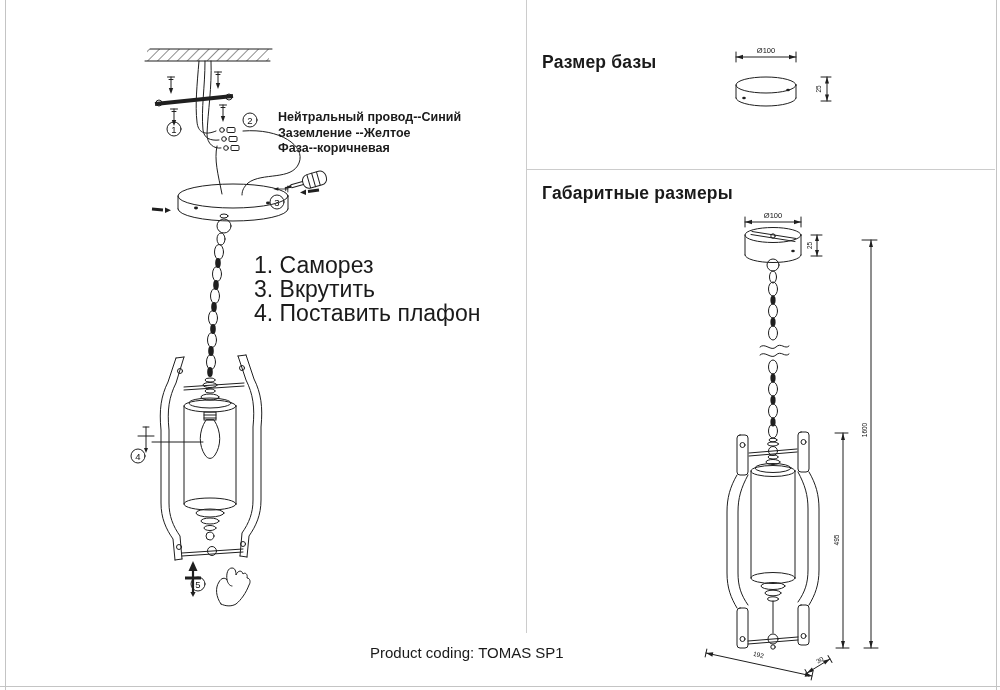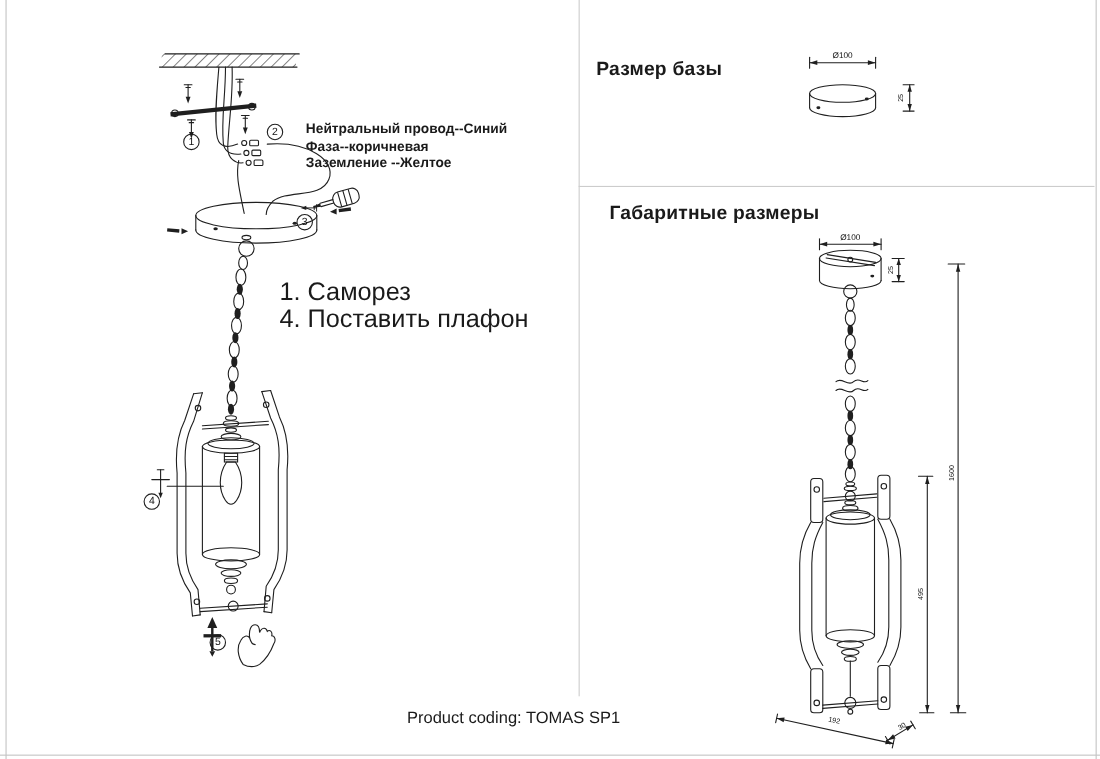--- a/index.html
+++ b/index.html
@@ -210,26 +210,27 @@
       <text class="co" x="138" y="456" text-anchor="middle" dominant-baseline="central">4</text>
     </g>
     <g>
       <circle class="ln" cx="198" cy="584" r="7" fill="#fff"></circle>
       <text class="co" x="198" y="584" text-anchor="middle" dominant-baseline="central">5</text>
     </g>
   </svg>
 
   <div class="wire-labels">
     <div>Нейтральный провод--Синий</div>
+    <div>Заземление --Желтое</div>
     <div>Фаза--коричневая</div>
-    <div>Заземление --Желтое</div>
   </div>
 
   <div class="steps">
     <div>1. Саморез</div>
+    <div>3. Вкрутить</div>
     <div>4. Поставить плафон</div>
   </div>
 
   <div class="section-title" style="left:542px; top:12px;margin-top:40px;">Размер базы</div>
 
   <svg class="abs" style="left:530px;top:35px;" width="470" height="135" viewBox="0 0 470 135">
     <g>
       <line class="ln" x1="206" y1="17" x2="206" y2="27"></line>
       <line class="ln" x1="266" y1="17" x2="266" y2="27"></line>
       <line class="ln" x1="206" y1="22" x2="266" y2="22"></line>
@@ -248,21 +249,21 @@
     <g>
       <line class="ln" x1="291" y1="42" x2="301" y2="42"></line>
       <line class="ln" x1="291" y1="66" x2="301" y2="66"></line>
       <line class="ln" x1="297" y1="42" x2="297" y2="66"></line>
       <path class="fil" d="M297,42 L295,48.5 L299,48.5 Z"></path>
       <path class="fil" d="M297,66 L295,59.5 L299,59.5 Z"></path>
       <text class="dim-s" transform="translate(291,54) rotate(-90)" text-anchor="middle">25</text>
     </g>
   </svg>
 
-  <div class="section-title" style="left:542px; top:183px;margin-left:12px;">Габаритные размеры</div>
+  <div class="section-title" style="left:542px; top:183px;">Габаритные размеры</div>
 
   <svg class="abs" style="left:530px;top:195px;" width="470" height="490" viewBox="0 0 470 490">
 
     <g>
       <line class="ln" x1="215" y1="22" x2="215" y2="32"></line>
       <line class="ln" x1="271" y1="22" x2="271" y2="32"></line>
       <line class="ln" x1="215" y1="27" x2="271" y2="27"></line>
       <path class="fil" d="M215,27 L222,24.8 L222,29.2 Z"></path>
       <path class="fil" d="M271,27 L264,24.8 L264,29.2 Z"></path>
       <text class="dim" x="243" y="23" text-anchor="middle">Ø100</text>

